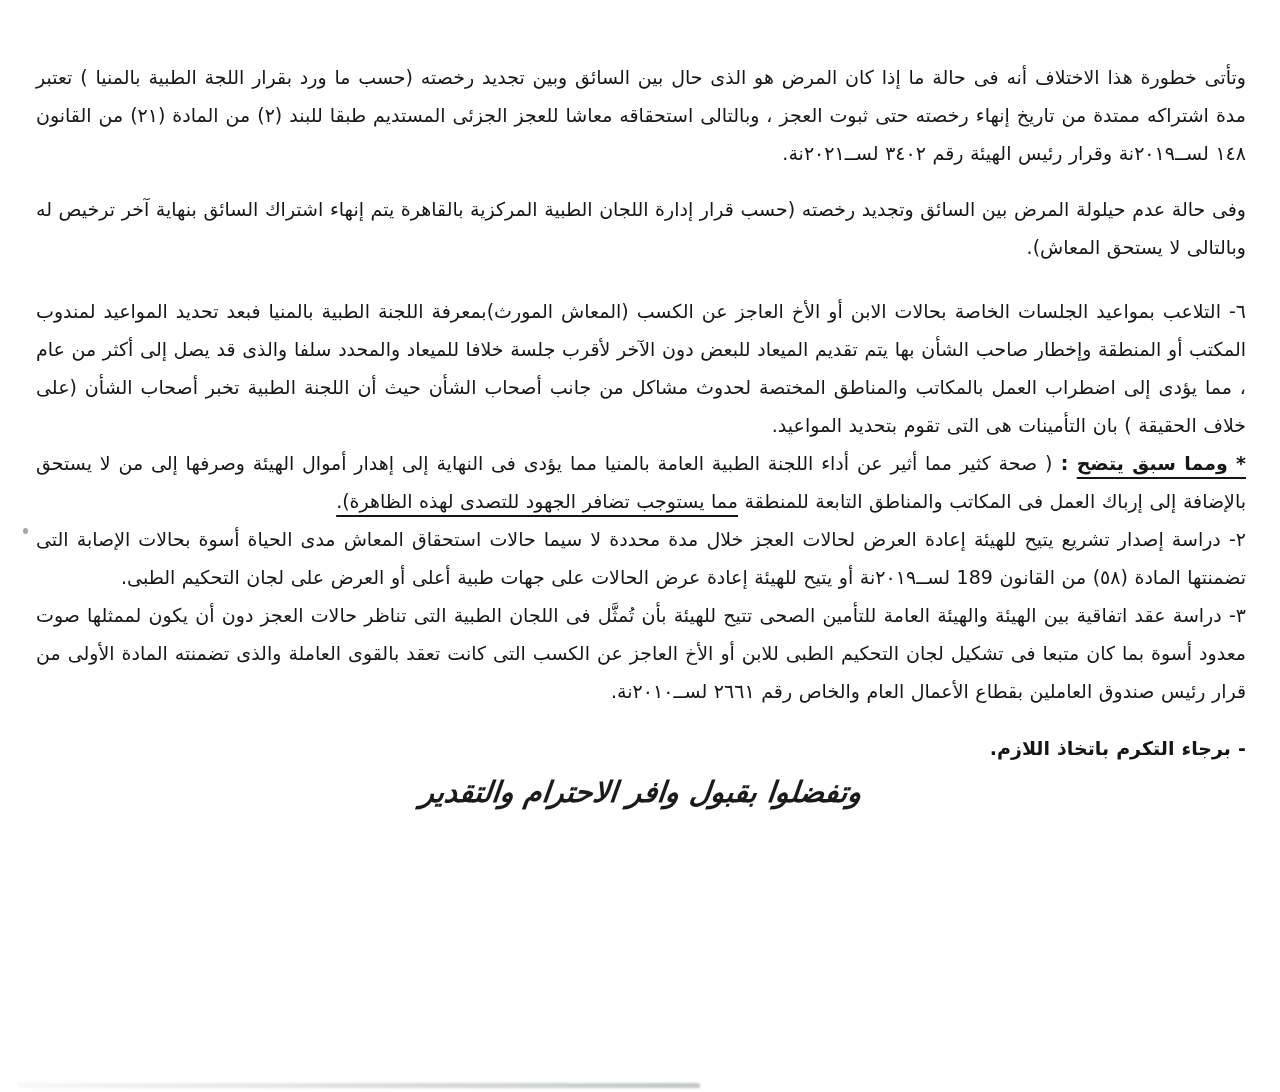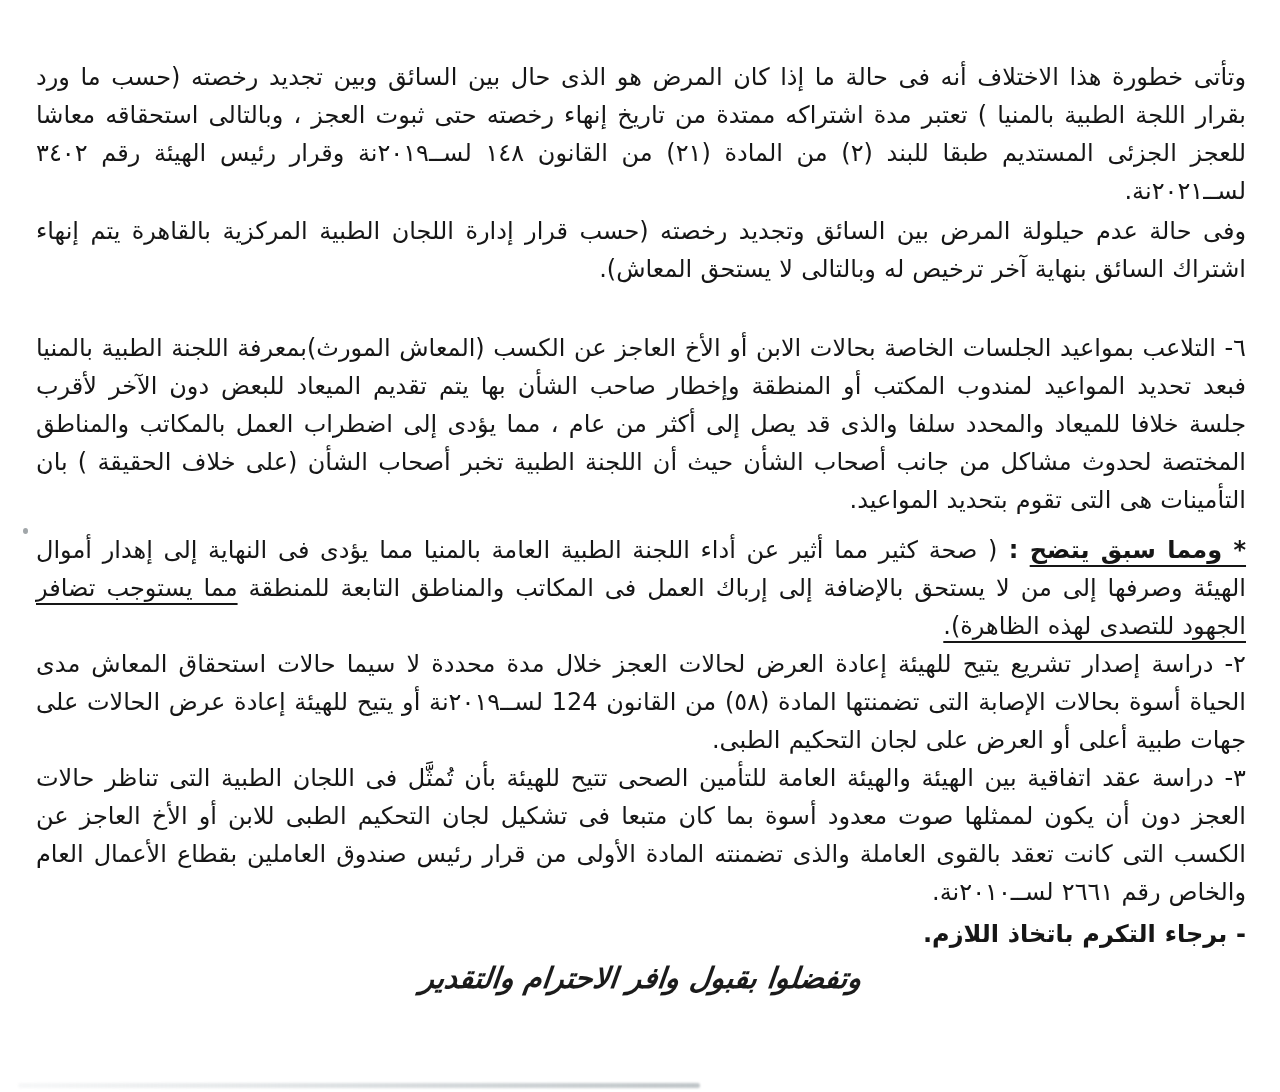--- a/index.html
+++ b/index.html
@@ -18,39 +18,39 @@
     position: relative;
     box-sizing: border-box;
     width: 1280px;
     height: 1092px;
     padding: 58px 34px 0 36px;
     direction: rtl;
     background: #ffffff;
   }
   .para {
     margin: 0;
-    font-size: 24px;
+    font-size: 19px;
     line-height: 38px;
     text-align: justify;
     text-align-last: right;
     word-spacing: 0.5px;
     letter-spacing: 0;
   }
-  .gap-lg { margin-top: 41px; }
-  .gap-md { margin-top: 12px; }
-  .gap-sm { margin-top: 2px; }
+  .gap-lg { margin-top: 26px; }
+  .gap-md { }
+  .gap-sm { margin-top: 18px; }
   .bold { font-weight: bold; }
   .underline {
     text-decoration: underline;
     text-underline-offset: 7px;
     text-decoration-thickness: 2px;
   }
   .closing-request {
     font-weight: bold;
-    margin-top: 4px;
+    margin-top: 19px;
   }
   .signature {
     margin-top: 8px;
     text-align: center;
     font-size: 29px;
     font-weight: bold;
     font-style: italic;
     transform: skewX(-6deg);
     color: #1b1b1b;
   }
@@ -83,21 +83,21 @@
   <p class="para">وتأتى خطورة هذا الاختلاف أنه فى حالة ما إذا كان المرض هو الذى حال بين السائق وبين تجديد رخصته (حسب ما ورد بقرار اللجة الطبية بالمنيا ) تعتبر مدة اشتراكه ممتدة من تاريخ إنهاء رخصته حتى ثبوت العجز ، وبالتالى استحقاقه معاشا للعجز الجزئى المستديم طبقا للبند (٢) من المادة (٢١) من القانون ١٤٨ لســ٢٠١٩نة وقرار رئيس الهيئة رقم ٣٤٠٢ لســ٢٠٢١نة.</p>
 
   <p class="para gap-sm">وفى حالة عدم حيلولة المرض بين السائق وتجديد رخصته (حسب قرار إدارة اللجان الطبية المركزية بالقاهرة يتم إنهاء اشتراك السائق بنهاية آخر ترخيص له وبالتالى لا يستحق المعاش).</p>
 
   <p class="para gap-lg">٦- التلاعب بمواعيد الجلسات الخاصة بحالات الابن أو الأخ العاجز عن الكسب (المعاش المورث)بمعرفة اللجنة الطبية بالمنيا فبعد تحديد المواعيد لمندوب المكتب أو المنطقة وإخطار صاحب الشأن بها يتم تقديم الميعاد للبعض دون الآخر لأقرب جلسة خلافا للميعاد والمحدد سلفا والذى قد يصل إلى أكثر من عام ، مما يؤدى إلى اضطراب العمل بالمكاتب والمناطق المختصة لحدوث مشاكل من جانب أصحاب الشأن حيث أن اللجنة الطبية تخبر أصحاب الشأن (على خلاف الحقيقة ) بان التأمينات هى التى تقوم بتحديد المواعيد.</p>
 
   <p class="para gap-md"><span class="bold underline">* ومما سبق يتضح</span><span class="bold"> : </span><span>( صحة كثير مما أثير عن أداء اللجنة الطبية العامة بالمنيا مما يؤدى فى النهاية إلى إهدار أموال الهيئة وصرفها إلى من لا يستحق بالإضافة إلى إرباك العمل فى المكاتب والمناطق التابعة للمنطقة </span><span class="underline">مما يستوجب تضافر الجهود للتصدى لهذه الظاهرة).</span></p>
 
 
 
-  <p class="para">٢- دراسة إصدار تشريع يتيح للهيئة إعادة العرض لحالات العجز خلال مدة محددة لا سيما حالات استحقاق المعاش مدى الحياة أسوة بحالات الإصابة التى تضمنتها المادة (٥٨) من القانون 124 لســ٢٠١٩نة أو يتيح للهيئة إعادة عرض الحالات على جهات طبية أعلى أو العرض على لجان التحكيم الطبى.</p>
+  <p class="para">٢- دراسة إصدار تشريع يتيح للهيئة إعادة العرض لحالات العجز خلال مدة محددة لا سيما حالات استحقاق المعاش مدى الحياة أسوة بحالات الإصابة التى تضمنتها المادة (٥٨) من القانون 189 لســ٢٠١٩نة أو يتيح للهيئة إعادة عرض الحالات على جهات طبية أعلى أو العرض على لجان التحكيم الطبى.</p>
 
   <p class="para">٣- دراسة عقد اتفاقية بين الهيئة والهيئة العامة للتأمين الصحى تتيح للهيئة بأن تُمثَّل فى اللجان الطبية التى تناظر حالات العجز دون أن يكون لممثلها صوت معدود أسوة بما كان متبعا فى تشكيل لجان التحكيم الطبى للابن أو الأخ العاجز عن الكسب التى كانت تعقد بالقوى العاملة والذى تضمنته المادة الأولى من قرار رئيس صندوق العاملين بقطاع الأعمال العام والخاص رقم ٢٦٦١ لســ٢٠١٠نة.</p>
 
   <p class="para closing-request">- برجاء التكرم باتخاذ اللازم.</p>
 
   <div class="signature">وتفضلوا بقبول وافر الاحترام والتقدير</div>
 
   <div class="artifact-line"></div>
   <div class="artifact-speck"></div>
 

